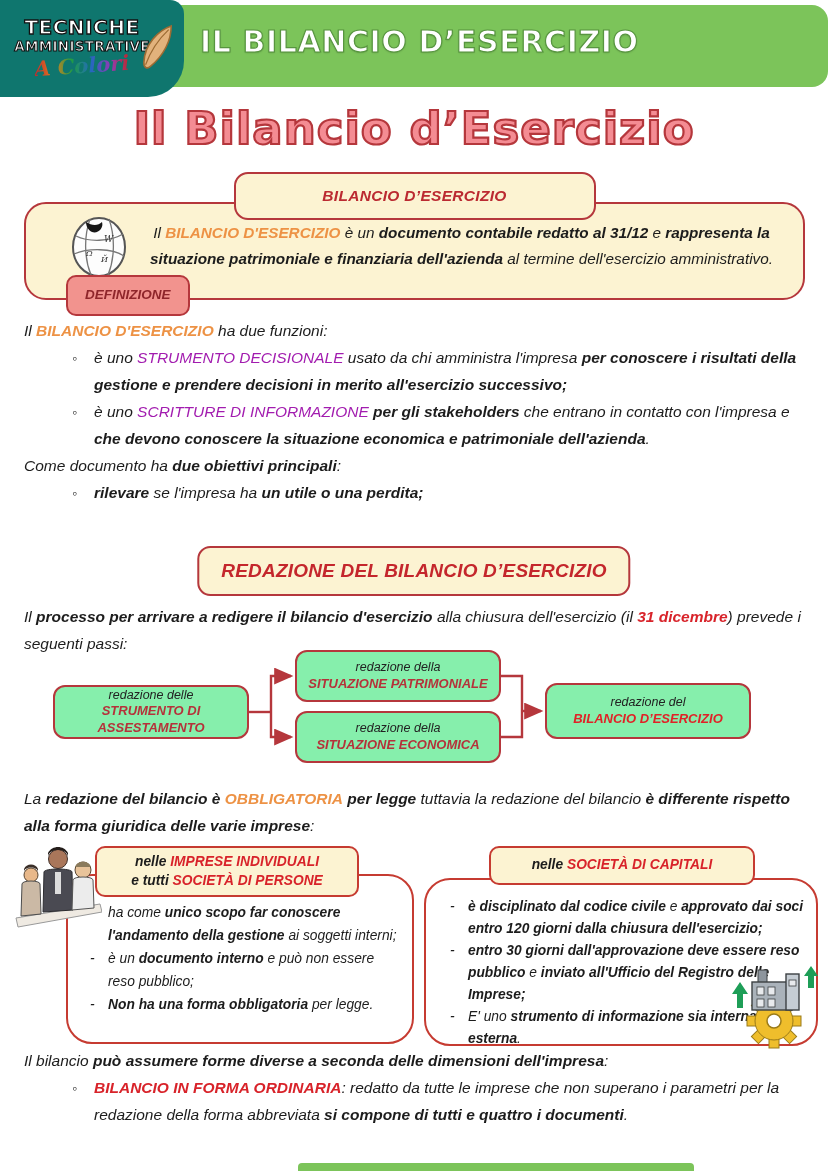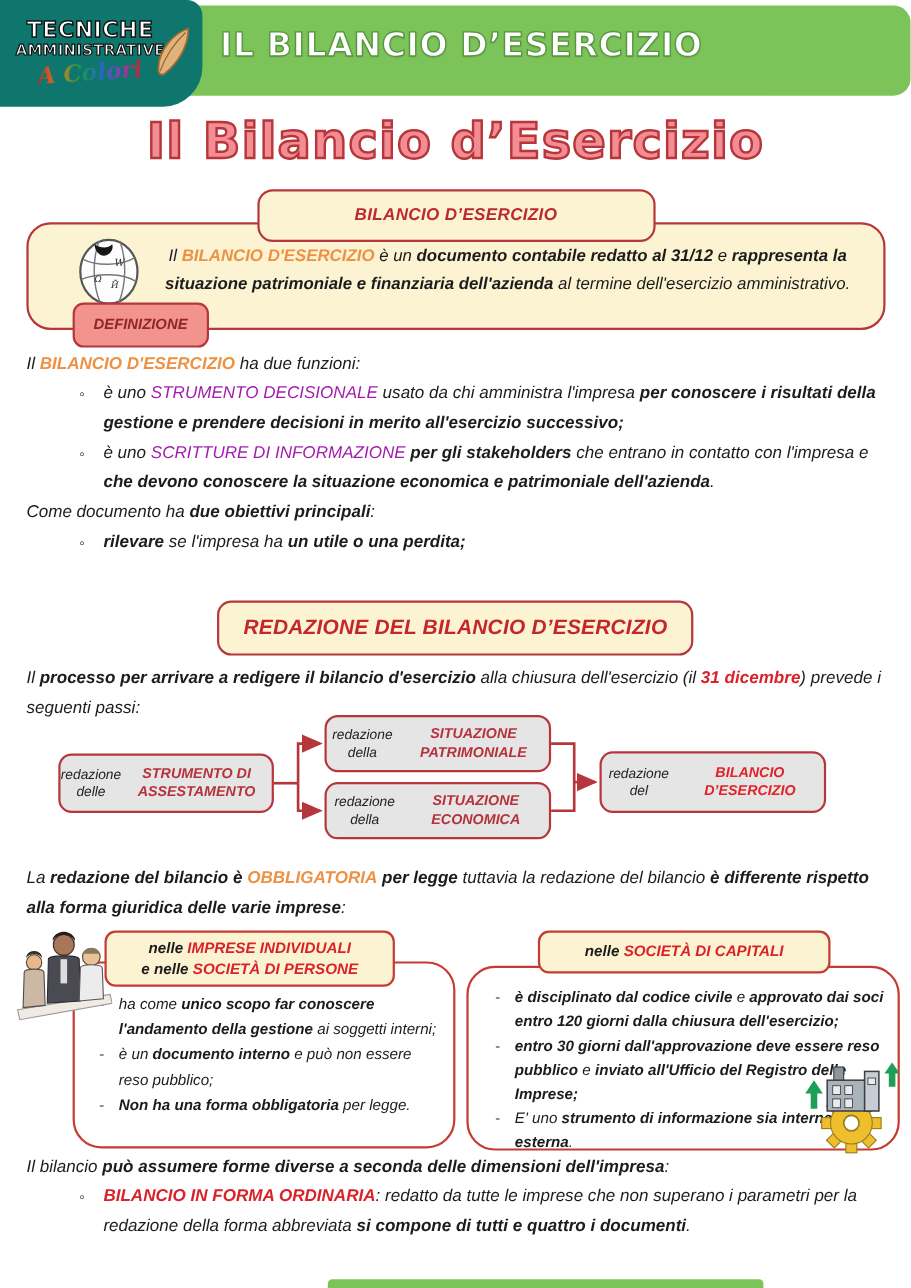--- a/index.html
+++ b/index.html
@@ -53,22 +53,22 @@
   .obullet::before{content:"◦";position:absolute;left:2px;top:1px;font-size:14px;font-weight:bold;}
 
   
   #redazione-pill{position:absolute;top:546px;left:50%;transform:translateX(-50%);
           background:#FCF3D2;border:2.6px solid #B5373C;border-radius:13px;padding:12px 22px;
           font-weight:bold;font-style:italic;font-size:19px;color:#C4262C;letter-spacing:.2px;
           white-space:nowrap;}
   #redazione-para{top:604px;}
 
   #flowchart{position:absolute;top:645px;left:0;width:828px;height:135px;}
-  .fnode{position:absolute;background:#e5e5e5;border:2.4px solid #B5373C;border-radius:12px;
-          display:flex;flex-direction:row;align-items:center;justify-content:center;
+  .fnode{position:absolute;background:#86efac;border:2.4px solid #B5373C;border-radius:12px;
+          display:flex;flex-direction:column;align-items:center;justify-content:center;
           text-align:center;font-style:italic;box-sizing:border-box;}
   .fnode .ftop{font-size:12.5px;color:#222;line-height:1.3;}
   .fnode .fbot{font-size:13px;font-weight:bold;color:#B5323A;line-height:1.3;}
   #fnode1{left:53px;top:40px;width:196px;height:54px;}
   #fnode2{left:295px;top:5px;width:206px;height:52px;}
   #fnode3{left:295px;top:66px;width:206px;height:52px;}
   #fnode4{left:545px;top:38px;width:206px;height:56px;}
   #fnode4 .fbot{color:#E02227;}
   .flow-arrows{position:absolute;left:0;top:0;}
 
@@ -204,21 +204,21 @@
         <path d="M8 42 C8 38 26 38 26 42 L27 72 L7 74 Z" fill="#CBB9A5" stroke="#4c4c4c" stroke-width="1"></path>
         <circle cx="44" cy="17" r="9.5" fill="#A9765A" stroke="#40302a" stroke-width="1"></circle>
         <path d="M34 14 C36 6 52 6 54 14 L54 11 C50 3 38 3 34 11 Z" fill="#241d1a"></path>
         <path d="M30 30 C30 26 58 26 58 30 L59 68 L29 70 Z" fill="#4A4A52" stroke="#2c2c30" stroke-width="1"></path>
         <rect x="41" y="30" width="6" height="22" fill="#ddd"></rect>
         <circle cx="69" cy="28" r="8" fill="#E8C39A" stroke="#5a4632" stroke-width="1"></circle>
         <path d="M61 25 C63 18 75 18 77 25 Z" fill="#8a7a5c"></path>
         <path d="M59 38 C59 34 79 34 79 38 L80 66 L58 68 Z" fill="#ECECEC" stroke="#555" stroke-width="1"></path>
       </svg>
     </span>
-    <div id="pill-left" class="company-pill rich"><span class="sg-b">nelle </span><span class="sg-br">IMPRESE INDIVIDUALI</span><br><span class="sg-b">e nelle </span><span class="sg-br">SOCIETÀ DI PERSONE</span></div>
+    <div id="pill-left" class="company-pill rich"><span class="sg-b">nelle </span><span class="sg-br">IMPRESE INDIVIDUALI</span><br><span class="sg-b">e tutti </span><span class="sg-br">SOCIETÀ DI PERSONE</span></div>
     <div id="box-left" class="company-box">
       <div class="bitem rich"><span class="sg-n">ha come </span><span class="sg-b">unico scopo far conoscere l'andamento della gestione</span><span class="sg-n"> ai soggetti interni;</span></div>
       <div class="bitem rich"><span class="sg-n">è un </span><span class="sg-b">documento interno</span><span class="sg-n"> e può non essere reso pubblico;</span></div>
       <div class="bitem rich"><span class="sg-b">Non ha una forma obbligatoria</span><span class="sg-n"> per legge.</span></div>
     </div>
 
     <div id="pill-right" class="company-pill rich"><span class="sg-b">nelle </span><span class="sg-br">SOCIETÀ DI CAPITALI</span></div>
     <div id="box-right" class="company-box">
       <div class="bitem rich"><span class="sg-b">è disciplinato dal codice civile</span><span class="sg-n"> e </span><span class="sg-b">approvato dai soci entro 120 giorni dalla chiusura dell'esercizio;</span></div>
       <div class="bitem rich"><span class="sg-b">entro 30 giorni dall'approvazione deve essere reso pubblico</span><span class="sg-n"> e </span><span class="sg-b">inviato all'Ufficio del Registro delle Imprese;</span></div>

